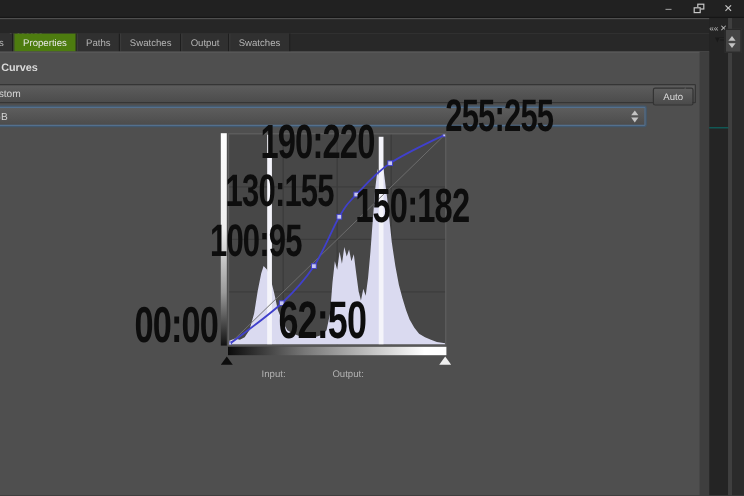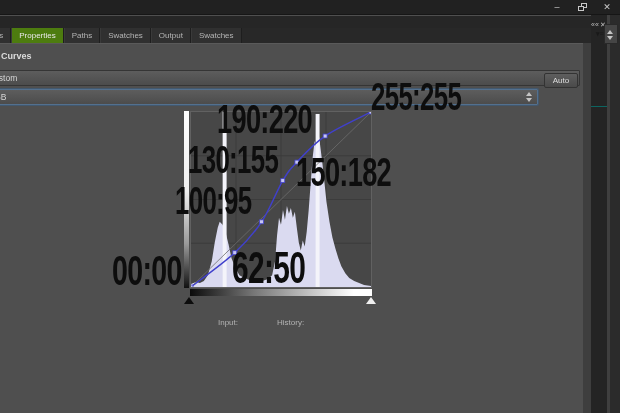--- a/index.html
+++ b/index.html
@@ -40,21 +40,21 @@
   .auto-btn{position:absolute;left:544px;top:29px;width:34px;height:15px;background:linear-gradient(#5e5e5e,#4a4a4a);border:1px solid #333;border-radius:2px;color:#ddd;font-size:8px;text-align:center;line-height:13px;}
 
   
   .vgrad{position:absolute;left:184px;top:67px;width:5px;height:177px;background:linear-gradient(to bottom,#ffffff 0%,#f0f0f0 45%,#9a9a9a 75%,#111 100%);}
   .plot{position:absolute;left:190px;top:67px;width:182px;height:177px;background:#474747;border:1px solid #616161;}
   .hgrad{position:absolute;left:190px;top:245px;width:182px;height:7px;background:linear-gradient(to right,#0b0b0b 0%,#777 35%,#fff 90%);}
   .slider{position:absolute;top:253px;width:0;height:0;border-left:5px solid transparent;border-right:5px solid transparent;}
   .slider.black{left:184px;border-bottom:7px solid #0d0d0d;}
   .slider.white{left:366px;border-bottom:7px solid #efefef;}
 
-  .io-label{position:absolute;top:274px;font-size:8px;color:#b2b2b2;}
+  .io-label{position:absolute;top:263px;font-size:8px;color:#b2b2b2;}
   .io-label.in{left:218px;}
   .io-label.out{left:277px;}
 
   
   .anno{position:absolute;color:#0d0d0d;font-weight:bold;line-height:0.78;letter-spacing:-1px;transform:scaleX(0.68);transform-origin:left top;white-space:nowrap;}
 
   
   .rc-a{position:absolute;left:583px;top:43px;width:8px;height:370px;background:#3e3e3e;}
   .rc-b{position:absolute;left:591px;top:15px;width:16px;height:398px;background:#242424;}
   .rc-c{position:absolute;left:607px;top:15px;width:3px;height:398px;background:#3f3f3f;}
@@ -128,21 +128,21 @@
         <rect x="90.7843137254902" y="67.41176470588236" width="4" height="4" fill="#c6c6f2" stroke="#4040cc" stroke-width="0.8"></rect>
         <rect x="105.05882352941177" y="48.67058823529412" width="4" height="4" fill="#c6c6f2" stroke="#4040cc" stroke-width="0.8"></rect>
         <rect x="133.60784313725492" y="22.294117647058812" width="4" height="4" fill="#c6c6f2" stroke="#4040cc" stroke-width="0.8"></rect>
         <rect x="180" y="-2" width="4" height="4" fill="#c6c6f2" stroke="#4040cc" stroke-width="0.8"></rect>
       </svg>
     <div class="hgrad"></div>
     <div class="slider black"></div>
     <div class="slider white"></div>
 
     <div class="io-label in">Input:</div>
-    <div class="io-label out">History:</div>
+    <div class="io-label out">Output:</div>
 
     <div id="annotations">
         <div class="anno" style="left: 371px; top: 39px; font-size: 38px;">255:255</div>
         <div class="anno" style="left: 217px; top: 60px; font-size: 40px;">190:220</div>
         <div class="anno" style="left: 296px; top: 113px; font-size: 40px;">150:182</div>
         <div class="anno" style="left: 188px; top: 102px; font-size: 38px;">130:155</div>
         <div class="anno" style="left: 175px; top: 143px; font-size: 38px;">100:95</div>
         <div class="anno" style="left: 112px; top: 211px; font-size: 42px;">00:00</div>
         <div class="anno" style="left: 232px; top: 207px; font-size: 44px;">62:50</div>
       </div>

